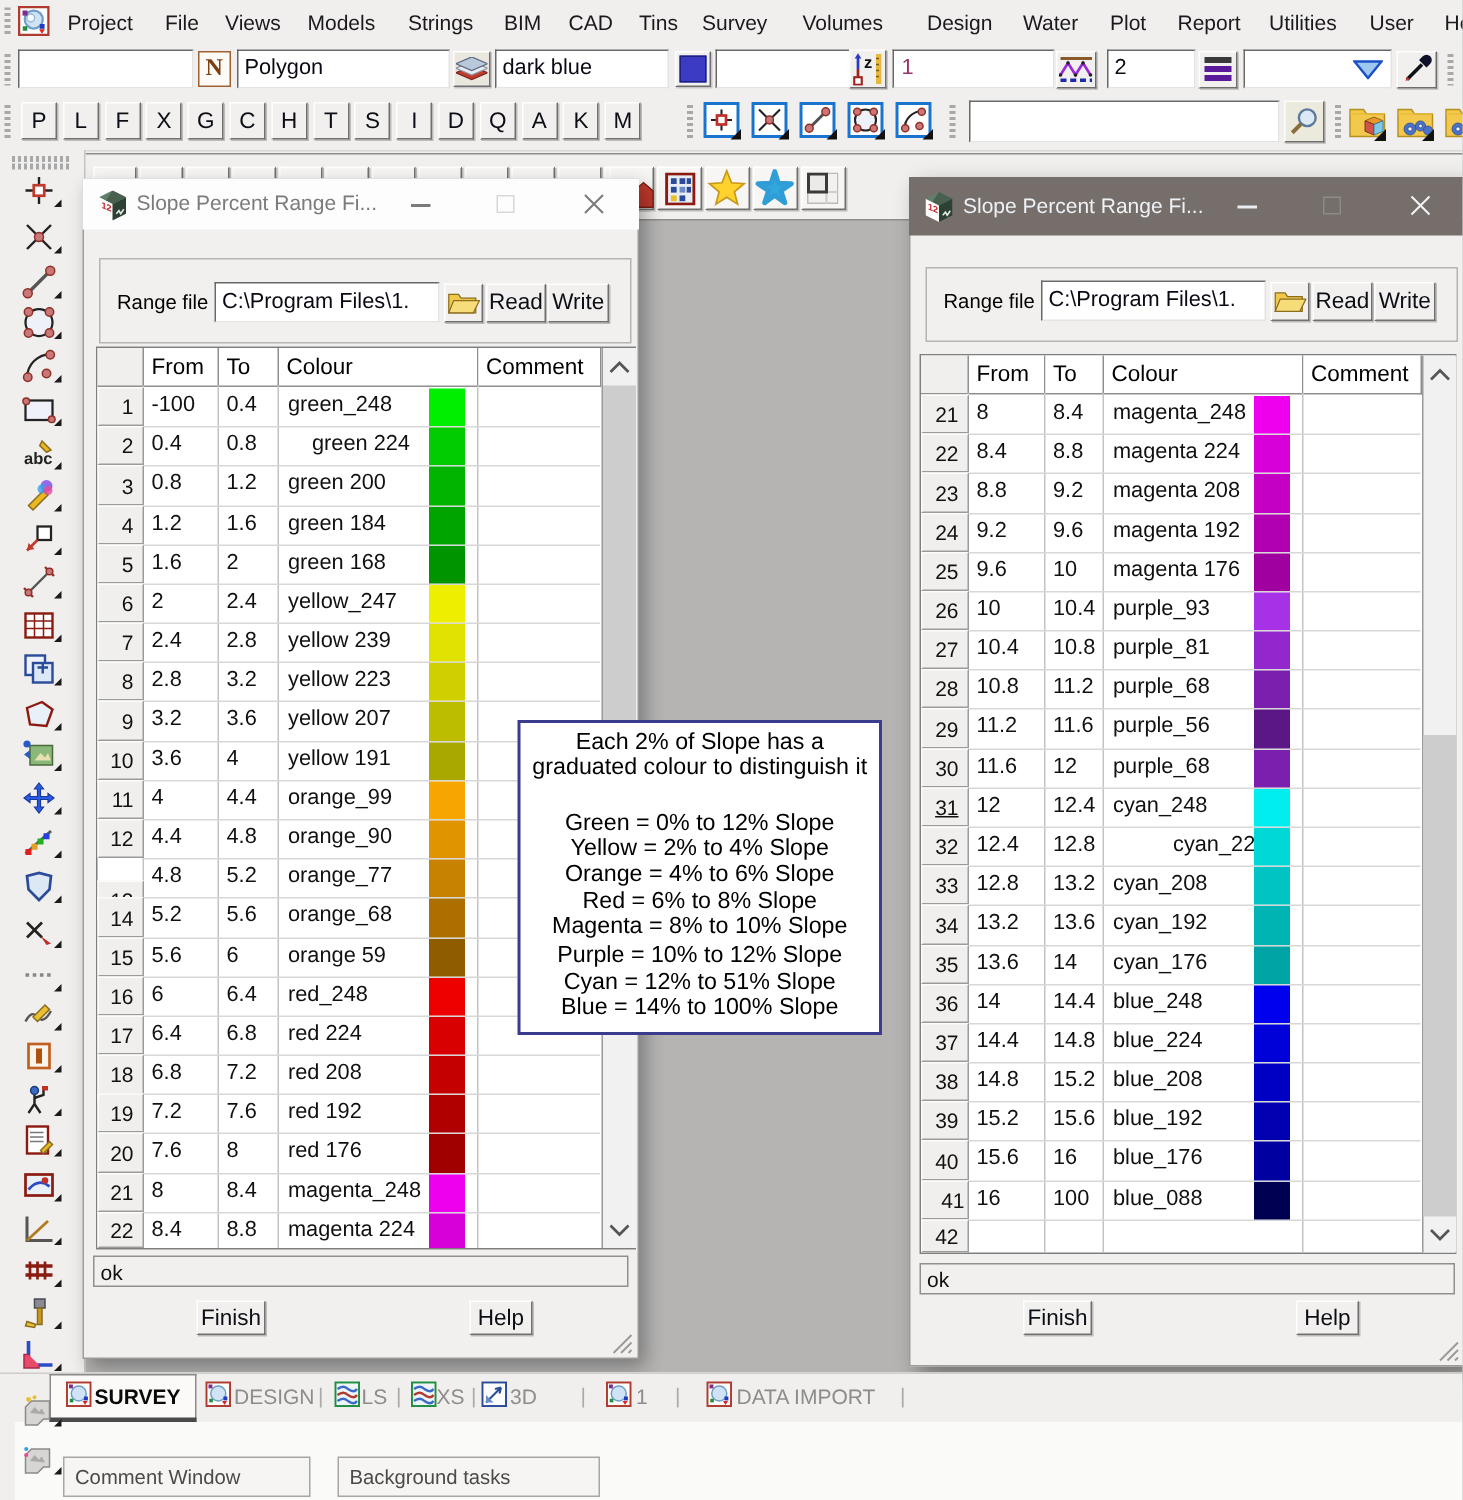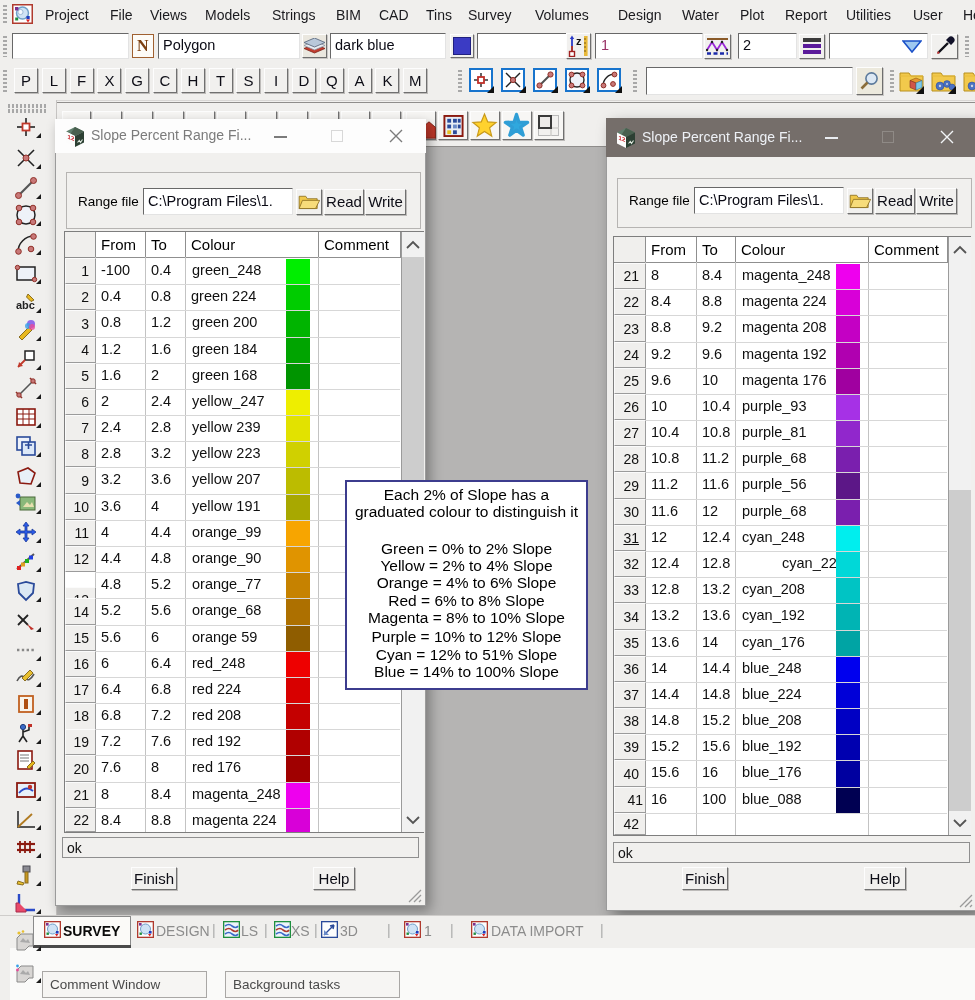--- a/index.html
+++ b/index.html
@@ -299,21 +299,21 @@
 <div class="cellnum" style="left:65px;top:258px;width:31px;height:26px;padding:4px 6px 0 0;">1</div>
 <div class="hline" style="left:95px;top:284px;width:305px;"></div>
 <span class="rowtx" style="left:101px;top:262px;">-100</span>
 <span class="rowtx" style="left:151px;top:262px;">0.4</span>
 <span class="rowtx" style="left:192px;top:262px;">green_248</span>
 <div class="swatch" style="left:286px;top:259px;height:25px;background:#00ee00;"></div>
 <div class="cellnum" style="left:65px;top:284px;width:31px;height:26px;padding:4px 6px 0 0;">2</div>
 <div class="hline" style="left:95px;top:310px;width:305px;"></div>
 <span class="rowtx" style="left:101px;top:288px;">0.4</span>
 <span class="rowtx" style="left:151px;top:288px;">0.8</span>
-<span class="rowtx" style="left:191px;top:288px;">green 224</span>
+<span class="rowtx" style="left:208px;top:288px;">green 224</span>
 <div class="swatch" style="left:286px;top:285px;height:25px;background:#00cc00;"></div>
 <div class="cellnum" style="left:65px;top:310px;width:31px;height:27px;padding:5px 6px 0 0;">3</div>
 <div class="hline" style="left:95px;top:337px;width:305px;"></div>
 <span class="rowtx" style="left:101px;top:314px;">0.8</span>
 <span class="rowtx" style="left:151px;top:314px;">1.2</span>
 <span class="rowtx" style="left:192px;top:314px;">green 200</span>
 <div class="swatch" style="left:286px;top:311px;height:26px;background:#00b400;"></div>
 <div class="cellnum" style="left:65px;top:337px;width:31px;height:26px;padding:4px 6px 0 0;">4</div>
 <div class="hline" style="left:95px;top:363px;width:305px;"></div>
 <span class="rowtx" style="left:101px;top:341px;">1.2</span>
@@ -621,21 +621,21 @@
 <div class="abs" style="left:613px;top:842px;width:357px;height:21px;background:#f1f0ee;border:1px solid #8f8f8f;"></div>
 <span class="abs" style="left:618px;top:845px;font-size:14px;color:#111;">ok</span>
 <div class="b3" style="left:682px;top:867px;width:46px;height:23px;line-height:21px;">Finish</div>
 <div class="b3" style="left:864px;top:867px;width:42px;height:23px;line-height:21px;">Help</div>
 <svg class="abs" style="left:957px;top:893px;" width="16" height="15" viewBox="0 0 16 15">
 <path d="M15 2 L3 14 M15 7 L8 14 M15 12 L13 14" stroke="#9a9a9a" stroke-width="1.3"></path>
   </svg>
 <div class="abs" style="left:345px;top:480px;width:243px;height:210px;background:#fff;border:2px solid #3c3c8e;"></div>
 <div class="abs" style="left:347px;top:486px;width:239px;text-align:center;font-size:15.5px;color:#000;white-space:nowrap;">Each 2% of Slope has a</div>
 <div class="abs" style="left:347px;top:503px;width:239px;text-align:center;font-size:15.5px;color:#000;white-space:nowrap;">graduated colour to distinguish it</div>
-<div class="abs" style="left:347px;top:540px;width:239px;text-align:center;font-size:15.5px;color:#000;white-space:nowrap;">Green = 0% to 2% Slope</div>
+<div class="abs" style="left:347px;top:540px;width:239px;text-align:center;font-size:15.5px;color:#000;white-space:nowrap;">Green = 0% to 12% Slope</div>
 <div class="abs" style="left:347px;top:557px;width:239px;text-align:center;font-size:15.5px;color:#000;white-space:nowrap;">Yellow = 2% to 4% Slope</div>
 <div class="abs" style="left:347px;top:574px;width:239px;text-align:center;font-size:15.5px;color:#000;white-space:nowrap;">Orange = 4% to 6% Slope</div>
 <div class="abs" style="left:347px;top:592px;width:239px;text-align:center;font-size:15.5px;color:#000;white-space:nowrap;">Red = 6% to 8% Slope</div>
 <div class="abs" style="left:347px;top:609px;width:239px;text-align:center;font-size:15.5px;color:#000;white-space:nowrap;">Magenta = 8% to 10% Slope</div>
 <div class="abs" style="left:347px;top:628px;width:239px;text-align:center;font-size:15.5px;color:#000;white-space:nowrap;">Purple = 10% to 12% Slope</div>
 <div class="abs" style="left:347px;top:646px;width:239px;text-align:center;font-size:15.5px;color:#000;white-space:nowrap;">Cyan = 12% to 51% Slope</div>
 <div class="abs" style="left:347px;top:663px;width:239px;text-align:center;font-size:15.5px;color:#000;white-space:nowrap;">Blue = 14% to 100% Slope</div>
 <div class="abs" style="left:0;top:915px;width:975px;height:33px;background:#f0efed;border-top:1px solid #cfcdcb;"></div>
 <div class="abs" style="left:33px;top:916px;width:98px;height:32px;background:#fbfaf8;border:1px solid #8a8a8a;border-bottom:none;"></div>
 <svg class="abs" style="left:44px;top:921px;" width="17" height="17" viewBox="0 0 17 17">

